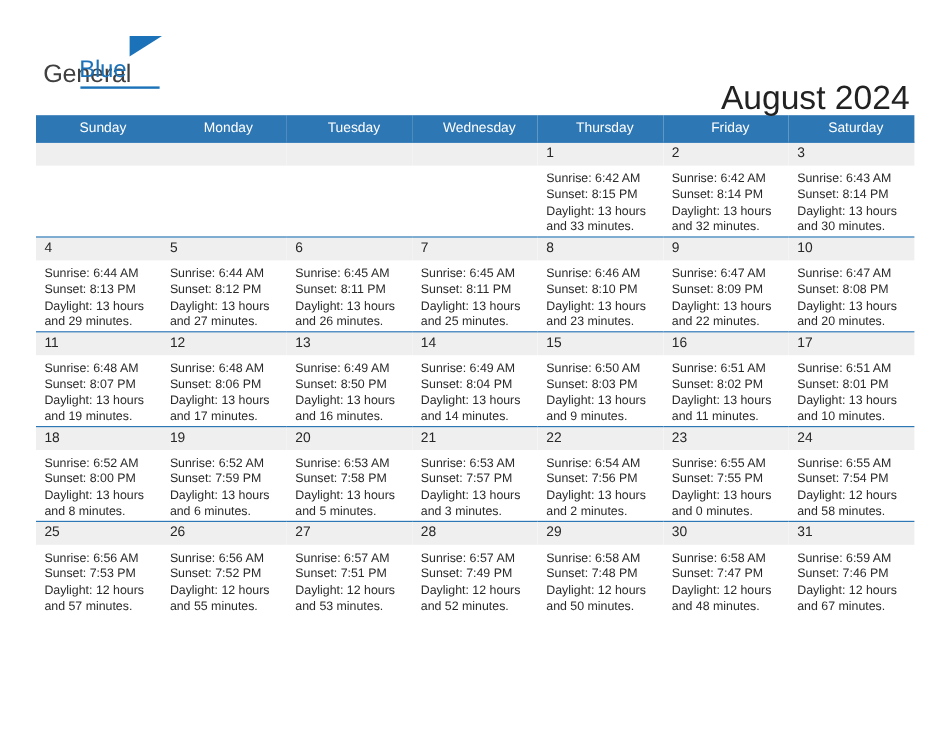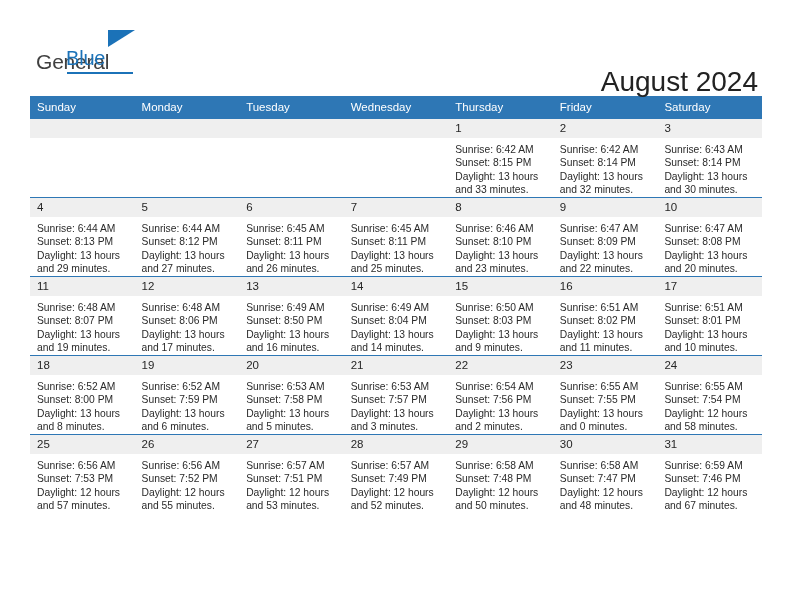--- a/index.html
+++ b/index.html
@@ -98,21 +98,21 @@
   .cal {
     width: 732px;
     border-collapse: collapse;
     table-layout: fixed;
   }
   .cal th {
     background: #2e77b5;
     color: #ffffff;
     font-weight: normal;
     font-size: 11.5px;
-    text-align: left;
+    text-align: center;
     padding: 5px 0 5px 7px;
     height: 11px;
     border: none;
   }
   .cal td {
     vertical-align: top;
     padding: 0;
     border: none;
     height: 78px;
     background: #ffffff;

